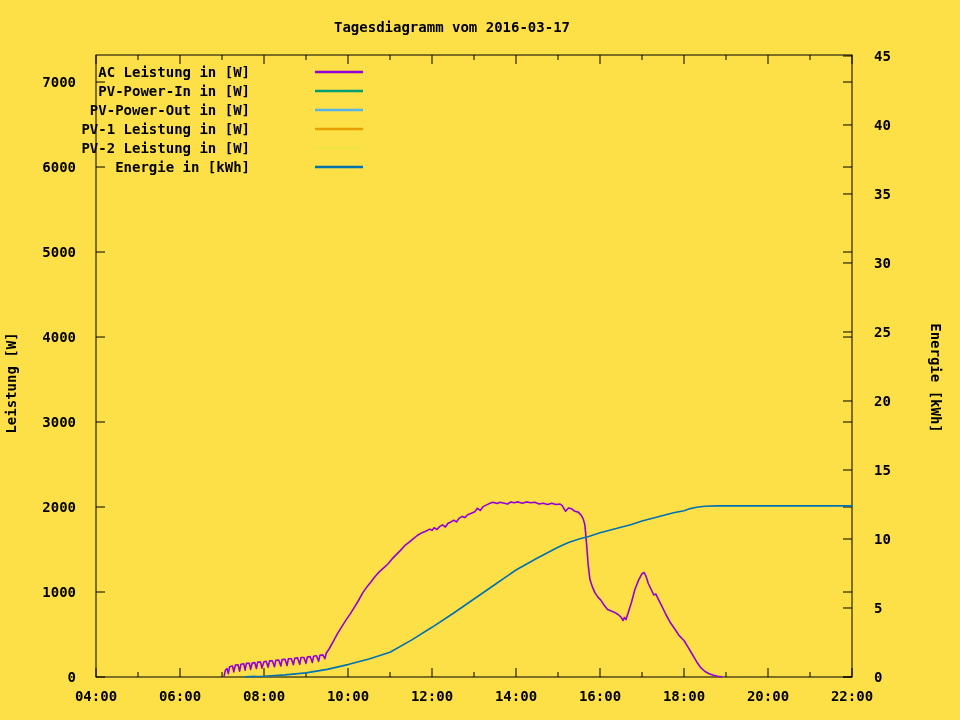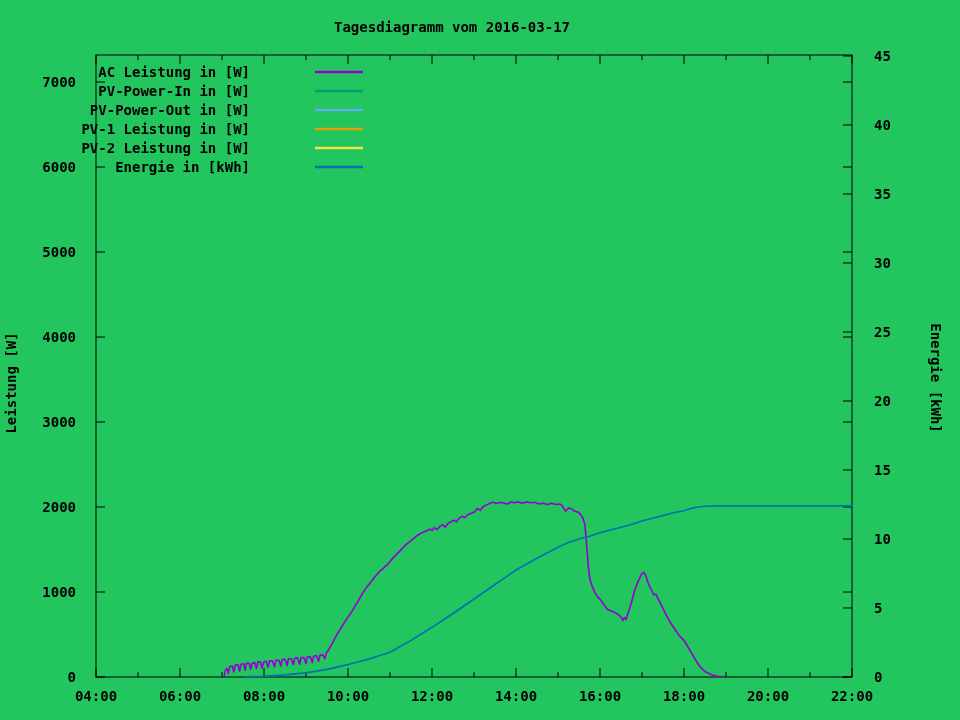--- a/index.html
+++ b/index.html
@@ -1,16 +1,16 @@
 <!DOCTYPE html>
 <html><head>
 <meta charset="utf-8">
 <style>
   html,body{margin:0;padding:0;background:#ffffff;}
-  .canvas{position:relative;width:960px;height:720px;background:#22c55e;overflow:hidden;
+  .canvas{position:relative;width:960px;height:720px;background:#fde047;overflow:hidden;
           font-family:"DejaVu Sans Mono","Liberation Mono",monospace;}
   svg text{font-family:"DejaVu Sans Mono","Liberation Mono",monospace;font-weight:bold;
            font-size:14px;fill:#000000;}
   svg .title{font-size:14px;}
 </style>
 </head>
 <body>
 
 <div class="canvas">
   <svg id="chart" width="960" height="720" viewBox="0 0 960 720">

